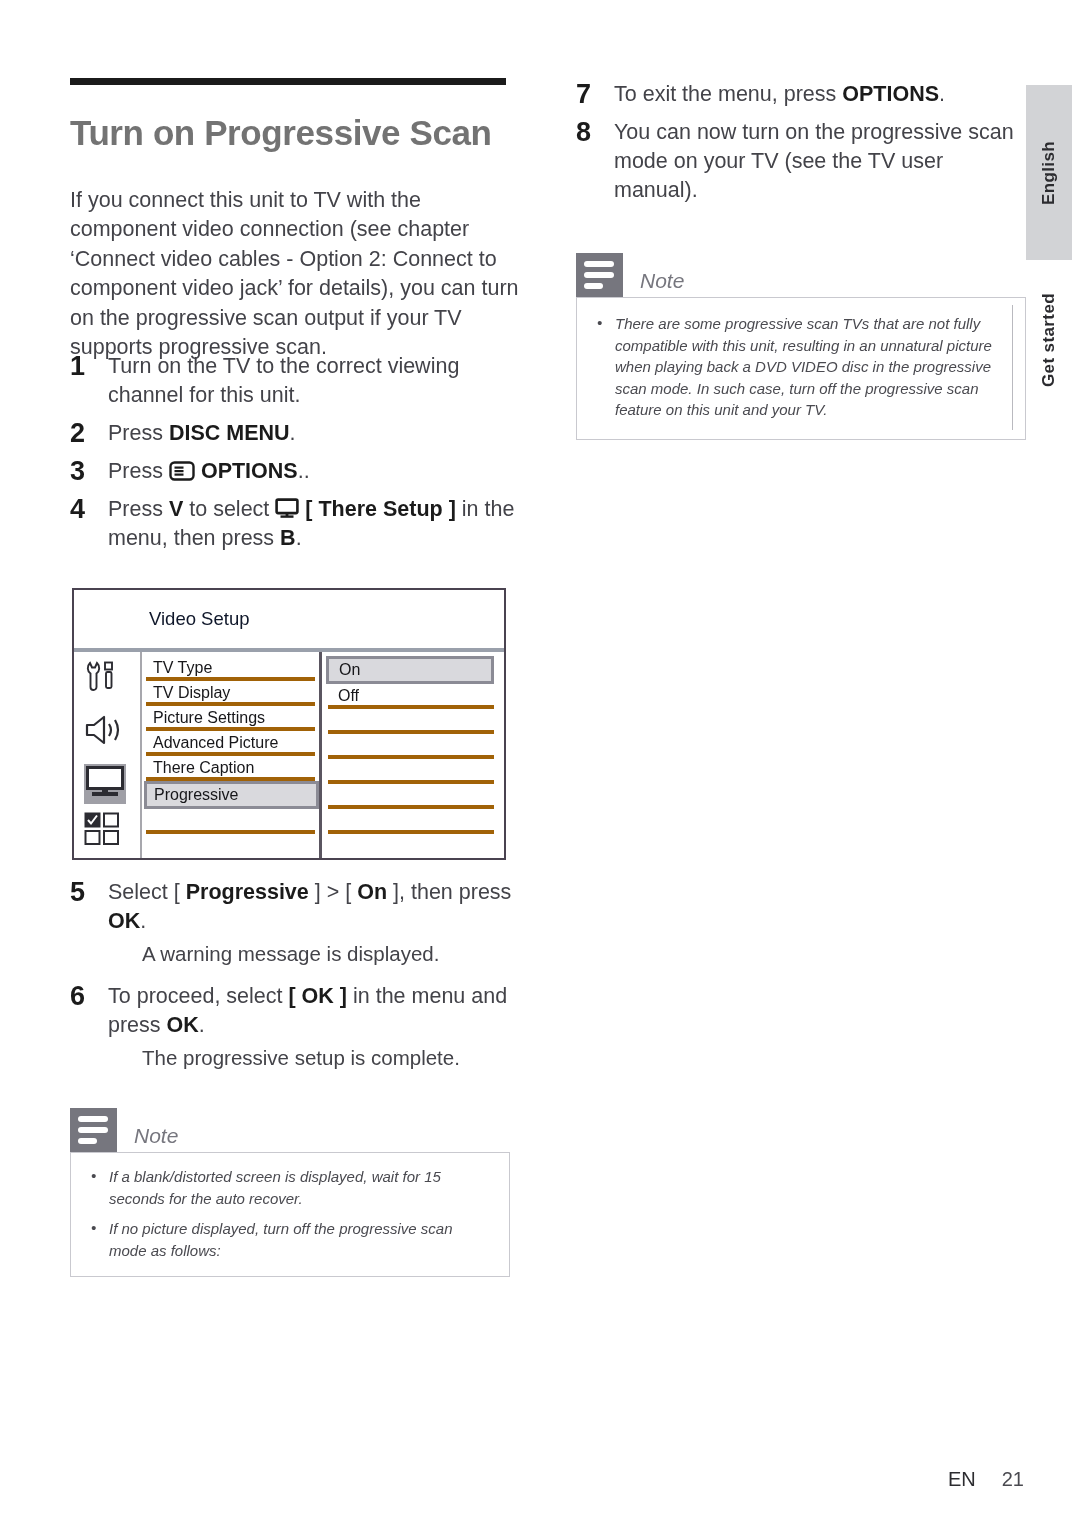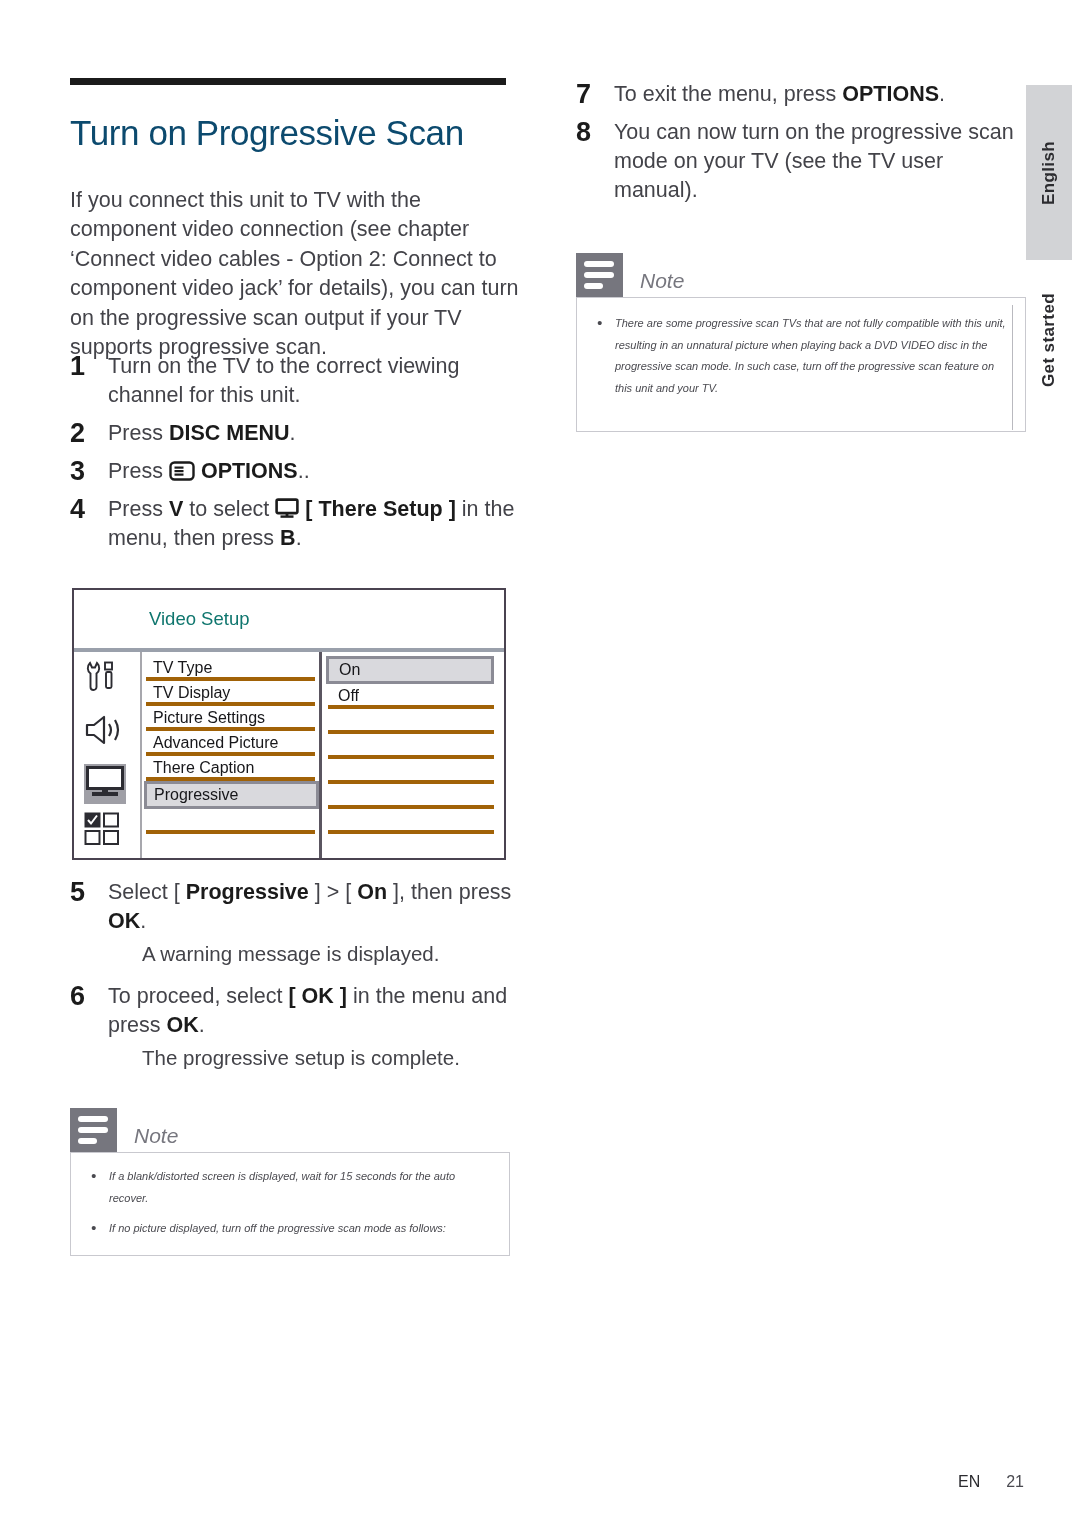--- a/index.html
+++ b/index.html
@@ -16,22 +16,22 @@
 
   .page { position: absolute; inset: 0; }
 
   
   .title-rule {
     position: absolute; left: 70px; top: 78px;
     width: 436px; height: 7px; background: #1b1b1b;
   }
   .page-title {
     position: absolute; left: 70px; top: 90px; width: 470px;
-    font-size: 35px; font-weight: 400; letter-spacing: -0.4px;
-    color: #0c4a6e;
+    font-size: 35px; font-weight: 700; letter-spacing: -0.4px;
+    color: #737373;
   }
 
   
   .intro {
     position: absolute; left: 70px; top: 164px; width: 450px;
     font-size: 21.5px; line-height: 29.5px; color: #434349;
     font-weight: 300;
   }
 
   
@@ -60,21 +60,21 @@
   .osd {
     position: absolute; left: 72px; top: 588px;
     width: 434px; height: 272px;
     border: 2px solid #4a4350; background: #ffffff;
   }
   .osd-header {
     height: 62px; position: relative; border-bottom: 4px solid #9aa0ab;
   }
   .osd-header-title {
     position: absolute; left: 75px; top: 18px;
-    font-size: 18.5px; color: #0f766e; font-family: "Liberation Sans", sans-serif;
+    font-size: 18.5px; color: #0f172a; font-family: "Liberation Sans", sans-serif;
   }
   .osd-body { display: flex; height: 206px; }
   .osd-icons {
     width: 68px; flex: 0 0 68px; position: relative;
     border-right: 2px solid #a7a7ad;
   }
   .osd-ic { position: absolute; left: 10px; }
   .osd-ic.sel {
     background: #9f9fa6; padding: 2px;
   }
@@ -114,21 +114,21 @@
     font-size: 21px; color: #76767e; margin-left: 17px; padding-bottom: 4px;
     font-weight: 300;
   }
   .note-body {
     border: 1px solid #c9c9cf; border-top: 1px solid #c9c9cf;
     padding: 13px 16px 15px 16px;
   }
   .note-ul { margin: 0; padding: 0; list-style: none; }
   .note-li {
     position: relative; padding-left: 22px;
-    font-size: 11px; line-height: 21.5px; color: #4a4a50;
+    font-size: 15px; line-height: 21.5px; color: #4a4a50;
     margin-bottom: 9px; font-weight: 300;
   }
   .note-li:last-child { margin-bottom: 0; }
   .note-li::before {
     content: "\2022"; position: absolute; left: 4px; top: -1px;
     font-size: 15px; color: #4a4a50;
   }
   .note-sub { padding-left: 22px; }
   .note-sub div { font-size: 15.5px; line-height: 21.5px; color: #4a4a50; font-weight: 300; }
   .note-sub b { font-weight: 700; color: #1b1b1b; }
@@ -156,21 +156,21 @@
     letter-spacing: 0.4px;
   }
   .tab-rule {
     position: absolute; left: 1012px; top: 305px; width: 1px; height: 125px;
     background: #b9b9bf;
   }
 
   
   .footer {
     position: absolute; right: 56px; bottom: 36px;
-    font-size: 16px; color: #2c2c30; display: flex; gap: 26px; align-items: baseline;
+    font-size: 20px; color: #2c2c30; display: flex; gap: 26px; align-items: baseline;
   }
   .footer .pg { color: #4a4a50; }
 </style>
 </head>
 <body>
 
 <div class="page">
 
   <div class="title-rule"></div>
   <h1 class="page-title">Turn on Progressive Scan</h1>

